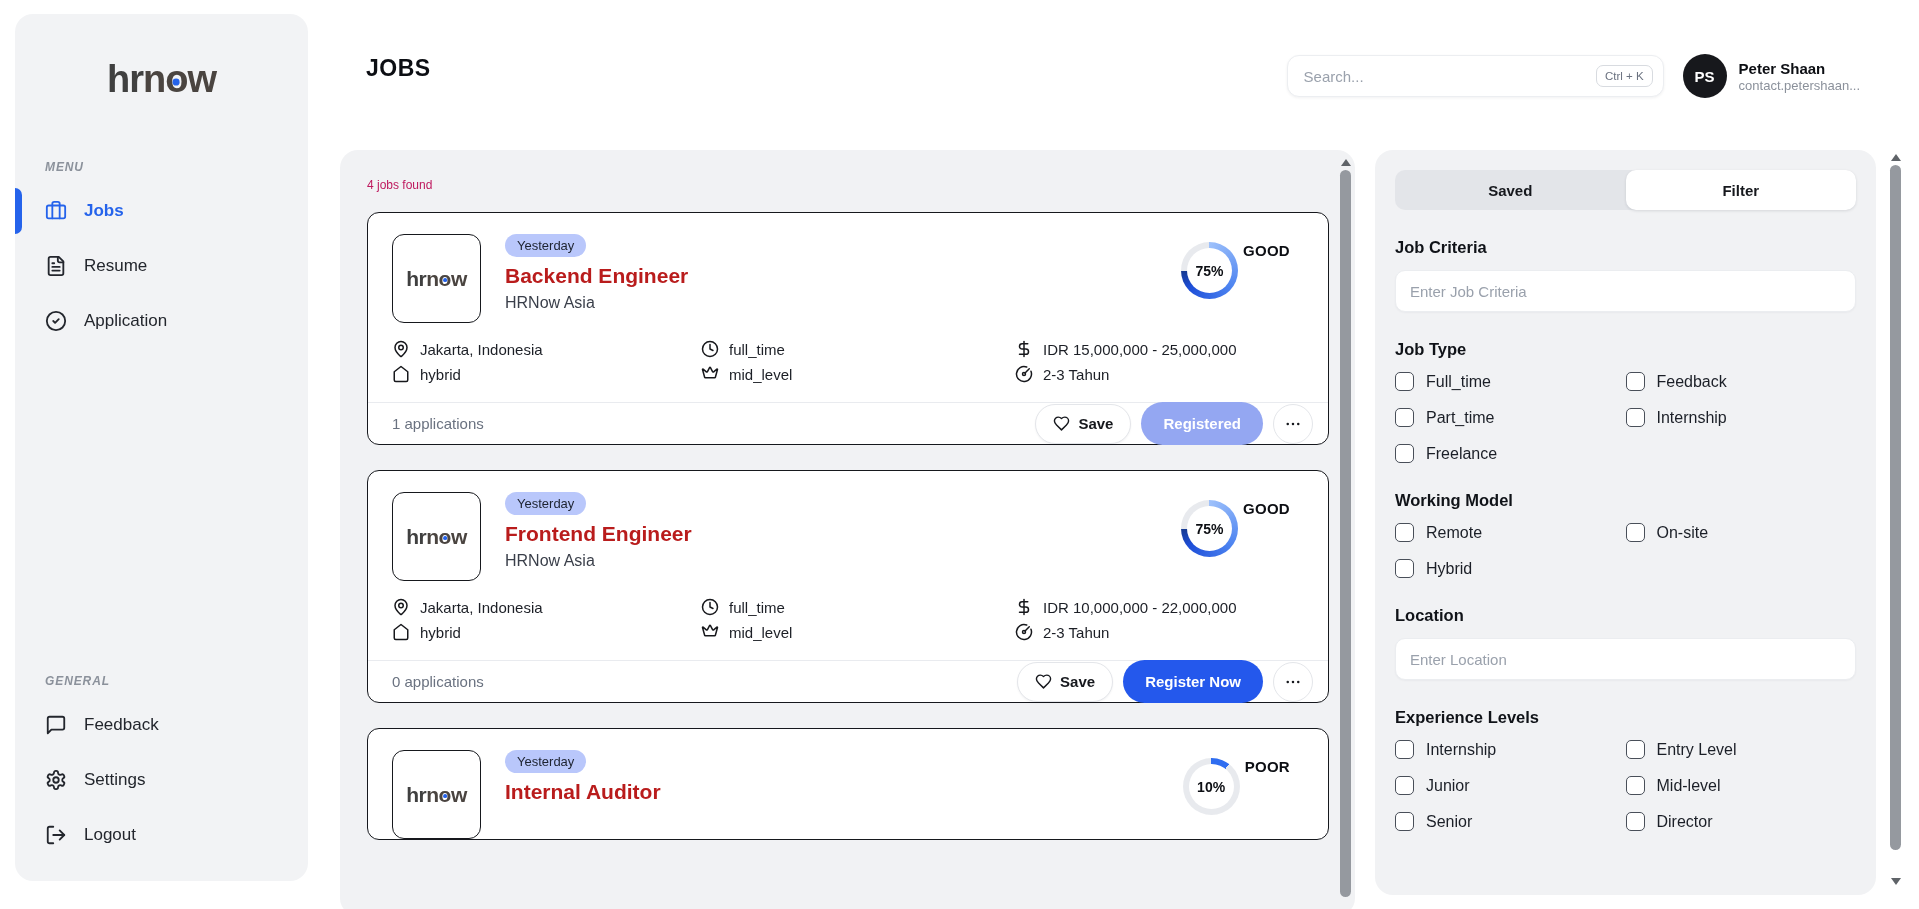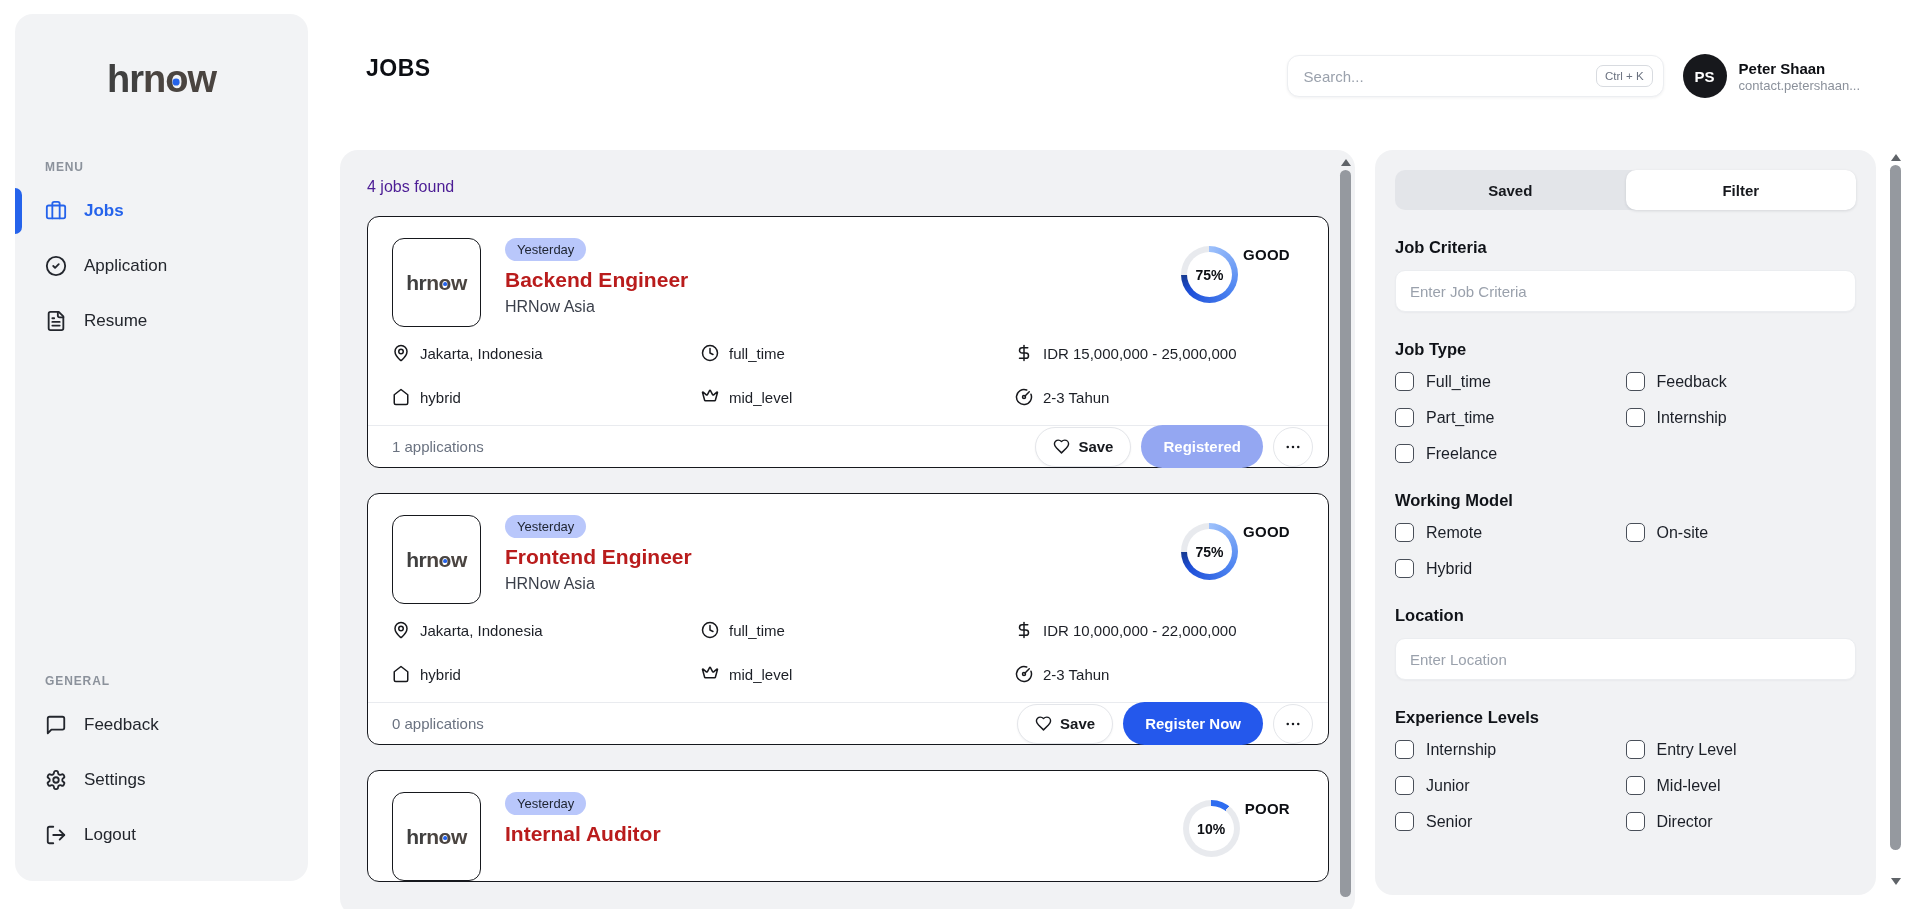--- a/index.html
+++ b/index.html
@@ -13,21 +13,21 @@
 
   
   .sidebar{width:293px;height:867px;background:#f2f3f5;border-radius:18px;flex:none;
     display:flex;flex-direction:column;position:relative;}
   .logo-wrap{height:130px;display:flex;align-items:center;justify-content:center;}
   .logo{font-weight:700;font-size:38px;letter-spacing:-1px;color:#4a4440;line-height:1;}
   .logo .l-hr{color:#404040;}
   .logo-o{position:relative;display:inline-block;}
   .logo-o::after{content:"";position:absolute;left:50%;top:59%;width:.18em;height:.18em;
     border-radius:50%;background:#2563eb;transform:translate(-50%,-50%);}
-  .section-label{font-size:12px;font-weight:700;color:#8b919b;letter-spacing:.9px;margin:16px 0 14px 30px;}
+  .section-label{font-size:12px;font-weight:700;color:#8b919b;letter-spacing:.9px;margin:16px 0 14px 30px;font-style:italic;}
   .nav-item{position:relative;display:flex;align-items:center;gap:17px;height:46px;margin:0 14px 9px 0;
     padding-left:30px;color:#23262d;font-size:17px;font-weight:500;cursor:pointer;}
   .nav-item svg{width:22px;height:22px;flex:none;}
   .nav-item.active{color:#2563eb;font-weight:600;}
   .active-bar{position:absolute;left:0;top:0;width:7px;height:46px;border-radius:0 7px 7px 0;background:#2563eb;}
   .sidebar-spacer{flex:1;}
   .general-group{padding-bottom:14px;}
 
   
   .right-side{flex:1;display:flex;flex-direction:column;margin-left:32px;min-width:0;}
@@ -42,40 +42,40 @@
   .avatar{width:44px;height:44px;border-radius:50%;background:#17181c;color:#fff;font-weight:700;font-size:15px;
     display:flex;align-items:center;justify-content:center;margin:0 12px 0 19px;flex:none;}
   .user-name{font-size:15px;font-weight:700;color:#0c0e13;line-height:1.3;}
   .user-handle{font-size:13px;color:#8b919b;max-width:122px;white-space:nowrap;overflow:hidden;}
 
   
   .content{flex:1;display:flex;align-items:flex-start;min-height:0;}
 
   .jobs-panel{width:1015px;height:766px;background:#f1f2f4;border-radius:18px;
     padding:18px 26px 0 27px;box-sizing:border-box;position:relative;overflow:hidden;flex:none;}
-  .jobs-found{font-size:16px;color:#4c1d95;margin:10px 0 20px 0;}
+  .jobs-found{font-size:12px;color:#be185d;margin:10px 0 20px 0;}
 
   .job-card{background:#fff;border:1px solid #16181d;border-radius:12px;margin-bottom:25px;width:962px;box-sizing:border-box;}
   .card-body{padding:21px 24px 0 24px;}
   .card-head{display:flex;align-items:flex-start;}
   .logo-box{width:87px;height:87px;border:1px solid #16181d;border-radius:12px;background:#fff;
     display:flex;align-items:center;justify-content:center;flex:none;}
   .logo-sm{font-size:21px;letter-spacing:-.5px;}
   .head-main{margin-left:24px;}
   .badge{display:inline-block;background:#b9c7fb;color:#1d2330;font-size:13px;padding:4px 12px;border-radius:999px;}
   .job-title{font-size:21px;font-weight:700;color:#b91c1c;margin-top:7px;}
   .company{font-size:16px;color:#3a3f4a;margin-top:6px;}
   .score{margin-left:auto;display:flex;align-items:flex-start;gap:5px;padding-right:14px;margin-top:8px;}
   .ring{width:57px;height:57px;border-radius:50%;position:relative;flex:none;}
   .ring-good{background:conic-gradient(from 0deg,#9ec1fb 0deg,#4b82f0 130deg,#1d4ed8 230deg,#16398f 270deg,#e8eaee 270deg 360deg);}
   .ring-poor{background:conic-gradient(from 0deg,#2f6df0 0deg 38deg,#e8eaee 38deg 360deg);}
   .ring-hole{position:absolute;inset:6px;background:#fff;border-radius:50%;
     display:flex;align-items:center;justify-content:center;font-size:14px;font-weight:700;color:#0c0e13;}
   .rating{font-size:15px;font-weight:700;color:#0c0e13;letter-spacing:.3px;}
-  .details{display:grid;grid-template-columns:309px 314px 1fr;row-gap:26px;margin-top:17px;padding-bottom:19px;}
+  .details{display:grid;grid-template-columns:309px 314px 1fr;row-gap:7px;margin-top:17px;padding-bottom:19px;}
   .detail{display:flex;align-items:center;gap:10px;font-size:15px;color:#1c1f26;}
   .detail svg{width:18px;height:18px;color:#17181c;flex:none;}
   .card-footer{border-top:1px solid #e9ebef;display:flex;align-items:center;padding:9px 15px 9px 24px;height:42px;box-sizing:border-box;}
   .apps{font-size:15px;color:#6a7280;}
   .footer-actions{margin-left:auto;display:flex;align-items:center;gap:10px;}
   .btn-save{display:flex;align-items:center;gap:8px;height:40px;padding:0 17px;border-radius:20px;background:#fff;
     border:1px solid #e4e6ea;box-shadow:0 1px 2px rgba(16,24,40,.05);font-size:15px;font-weight:600;color:#16181d;cursor:pointer;}
   .btn-save svg{width:17px;height:17px;}
   .btn-primary{height:43px;padding:0 22px;border-radius:22px;border:0;font-size:15px;font-weight:600;color:#fff;cursor:pointer;}
   .btn-registered{background:#94a7f2;}
@@ -124,35 +124,35 @@
     <span class="active-bar"></span>
     <svg viewBox="0 0 24 24" fill="none" stroke="currentColor" stroke-width="2" stroke-linecap="round" stroke-linejoin="round">
         <path d="M16 20V4a2 2 0 0 0-2-2h-4a2 2 0 0 0-2 2v16"></path>
         <rect width="20" height="14" x="2" y="6" rx="2"></rect>
       </svg>
     <span>Jobs</span>
   </div>
 
   <div class="nav-item">
     <svg viewBox="0 0 24 24" fill="none" stroke="currentColor" stroke-width="2" stroke-linecap="round" stroke-linejoin="round">
-        <circle cx="12" cy="12" r="10"></circle>
-        <path d="m9 12 2 2 4-4"></path>
-      </svg>
-    <span>Application</span>
-  </div>
-
-  <div class="nav-item">
-    <svg viewBox="0 0 24 24" fill="none" stroke="currentColor" stroke-width="2" stroke-linecap="round" stroke-linejoin="round">
         <path d="M15 2H6a2 2 0 0 0-2 2v16a2 2 0 0 0 2 2h12a2 2 0 0 0 2-2V7Z"></path>
         <path d="M14 2v4a2 2 0 0 0 2 2h4"></path>
         <path d="M10 9H8"></path>
         <path d="M16 13H8"></path>
         <path d="M16 17H8"></path>
       </svg>
     <span>Resume</span>
+  </div>
+
+  <div class="nav-item">
+    <svg viewBox="0 0 24 24" fill="none" stroke="currentColor" stroke-width="2" stroke-linecap="round" stroke-linejoin="round">
+        <circle cx="12" cy="12" r="10"></circle>
+        <path d="m9 12 2 2 4-4"></path>
+      </svg>
+    <span>Application</span>
   </div>
 
   <div class="sidebar-spacer"></div>
 
   <div class="general-group">
     <div class="section-label">GENERAL</div>
 
     <div class="nav-item">
       <svg viewBox="0 0 24 24" fill="none" stroke="currentColor" stroke-width="2" stroke-linecap="round" stroke-linejoin="round">
           <path d="M21 15a2 2 0 0 1-2 2H7l-4 4V5a2 2 0 0 1 2-2h14a2 2 0 0 1 2 2z"></path>

